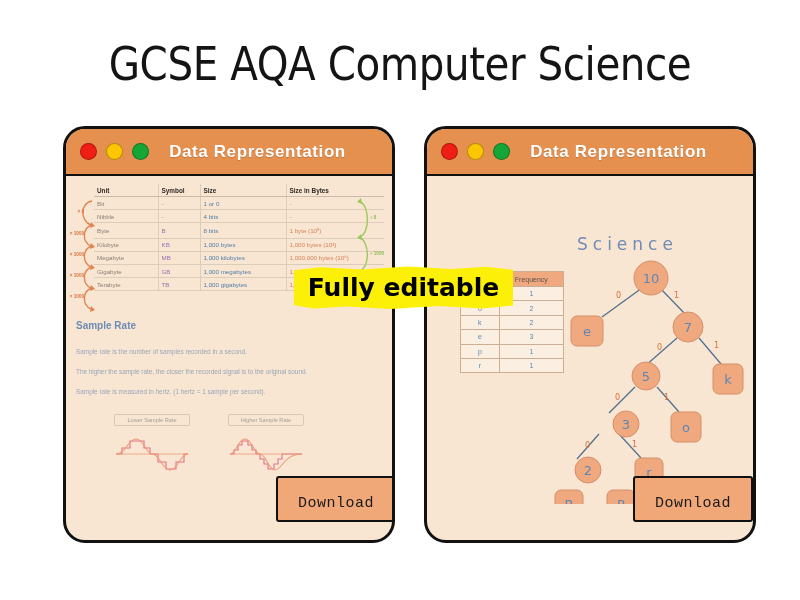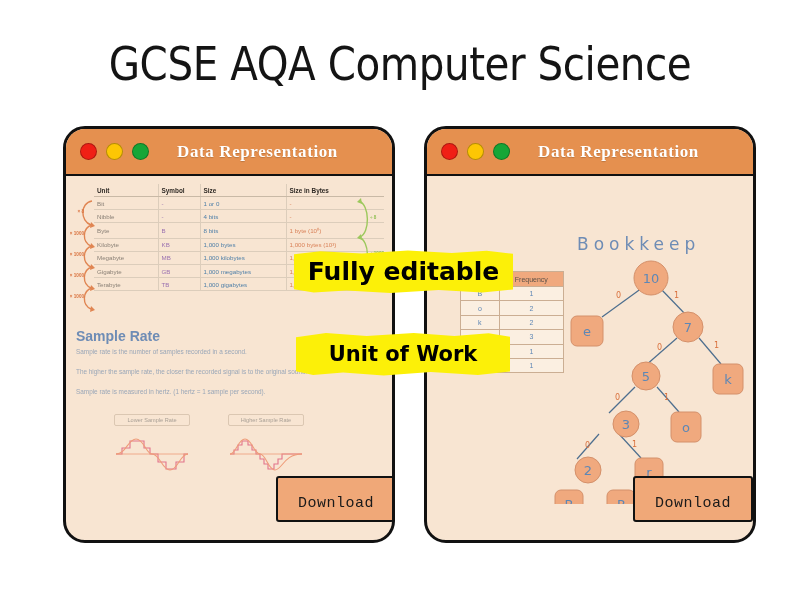--- a/index.html
+++ b/index.html
@@ -49,21 +49,20 @@
   .dot.yellow { background: #FDC604; }
   .dot.green  { background: #16A637; }
   .panel-title {
     flex: 1; text-align: center;
     color: #FFFFFF;
     font-weight: bold;
     font-size: 17px;
     letter-spacing: 0.6px;
     margin-right: 26px;
     text-shadow: 0 1px 1px rgba(0,0,0,.18);
-    font-family: Liberation Serif, serif;
   }
   .panel-body { position: relative; width: 100%; height: calc(100% - 47px); }
 
   
   .units-wrap { position: absolute; left: 28px; top: 8px; width: 290px; }
   table.units { width: 100%; border-collapse: collapse; font-size: 6.2px; }
   table.units th {
     text-align: left; font-weight: bold; color: #2F2A25;
     padding: 2.5px 3px; border-bottom: 1px solid #C9B9A6;
     font-size: 6.4px;
@@ -86,22 +85,22 @@
   }
   .mult-lbl {
     position: absolute; font-size: 4.6px; color: #D9703C; font-weight: bold;
     right: 12px;
   }
   .div-col { position: absolute; right: 2px; top: 19px; width: 34px; height: 90px; }
   .div-lbl { position: absolute; font-size: 4.6px; color: #8FBF52; font-weight: bold; left: 14px; }
 
   
   .sr-head {
-    position: absolute; left: 10px; top: 152px;
-    font-size: 14px; font-weight: bold; color: #6E8CB5;
+    position: absolute; left: 10px; top: 144px;
+    font-size: 10px; font-weight: bold; color: #6E8CB5;
   }
   .sr-line {
     position: absolute; left: 10px;
     font-size: 6.4px; color: #9AA7B8; white-space: nowrap;
   }
   .sr-l1 { top: 172px; }
   .sr-l2 { top: 192px; }
   .sr-l3 { top: 212px; }
 
   .wave-box { position: absolute; top: 238px; }
@@ -152,21 +151,21 @@
   
   .banner {
     position: absolute;
     display: flex; align-items: center; justify-content: center;
     color: #000000;
     font-weight: bold;
     font-family: "DejaVu Sans", sans-serif;
     background: #FCF008;
   }
   #banner-editable {
-    left: 294px; top: 250px; width: 219px; height: 43px;
+    left: 294px; top: 266px; width: 219px; height: 43px;
     font-size: 25px;
     clip-path: polygon(0% 10%, 12% 3%, 31% 8%, 52% 1%, 72% 7%, 88% 2%, 100% 9%,
                        100% 92%, 86% 99%, 66% 93%, 44% 100%, 24% 94%, 9% 99%, 0% 91%);
   }
   #banner-unit {
     left: 296px; top: 332px; width: 214px; height: 44px;
     font-size: 21px;
     clip-path: polygon(0% 12%, 14% 2%, 33% 9%, 55% 2%, 74% 9%, 90% 3%, 100% 11%,
                        100% 90%, 85% 98%, 63% 91%, 41% 99%, 22% 92%, 8% 98%, 0% 89%);
   }
@@ -320,21 +319,21 @@
       <div class="dots">
         <span class="dot red"></span>
         <span class="dot yellow"></span>
         <span class="dot green"></span>
       </div>
       <div class="panel-title">Data Representation</div>
     </div>
 
     <div class="panel-body">
 
-      <div class="bk-title">Bookkeep</div>
+      <div class="bk-title">Science</div>
 
       <div class="freq-wrap">
         <table class="freq">
           <thead>
             <tr>
               <th>Letter</th>
               <th>Frequency</th>
             </tr>
           </thead>
           <tbody>
@@ -420,15 +419,14 @@
           <text x="38" y="194">0</text>
           <text x="85" y="193">1</text>
         </g>
       </svg>
 
       <button class="dl-btn" id="dl-right">Download</button>
     </div>
   </div>
 
   <div class="banner" id="banner-editable">Fully editable</div>
-  <div class="banner" id="banner-unit">Unit of Work</div>
 
 </div>
 
 </body></html>

